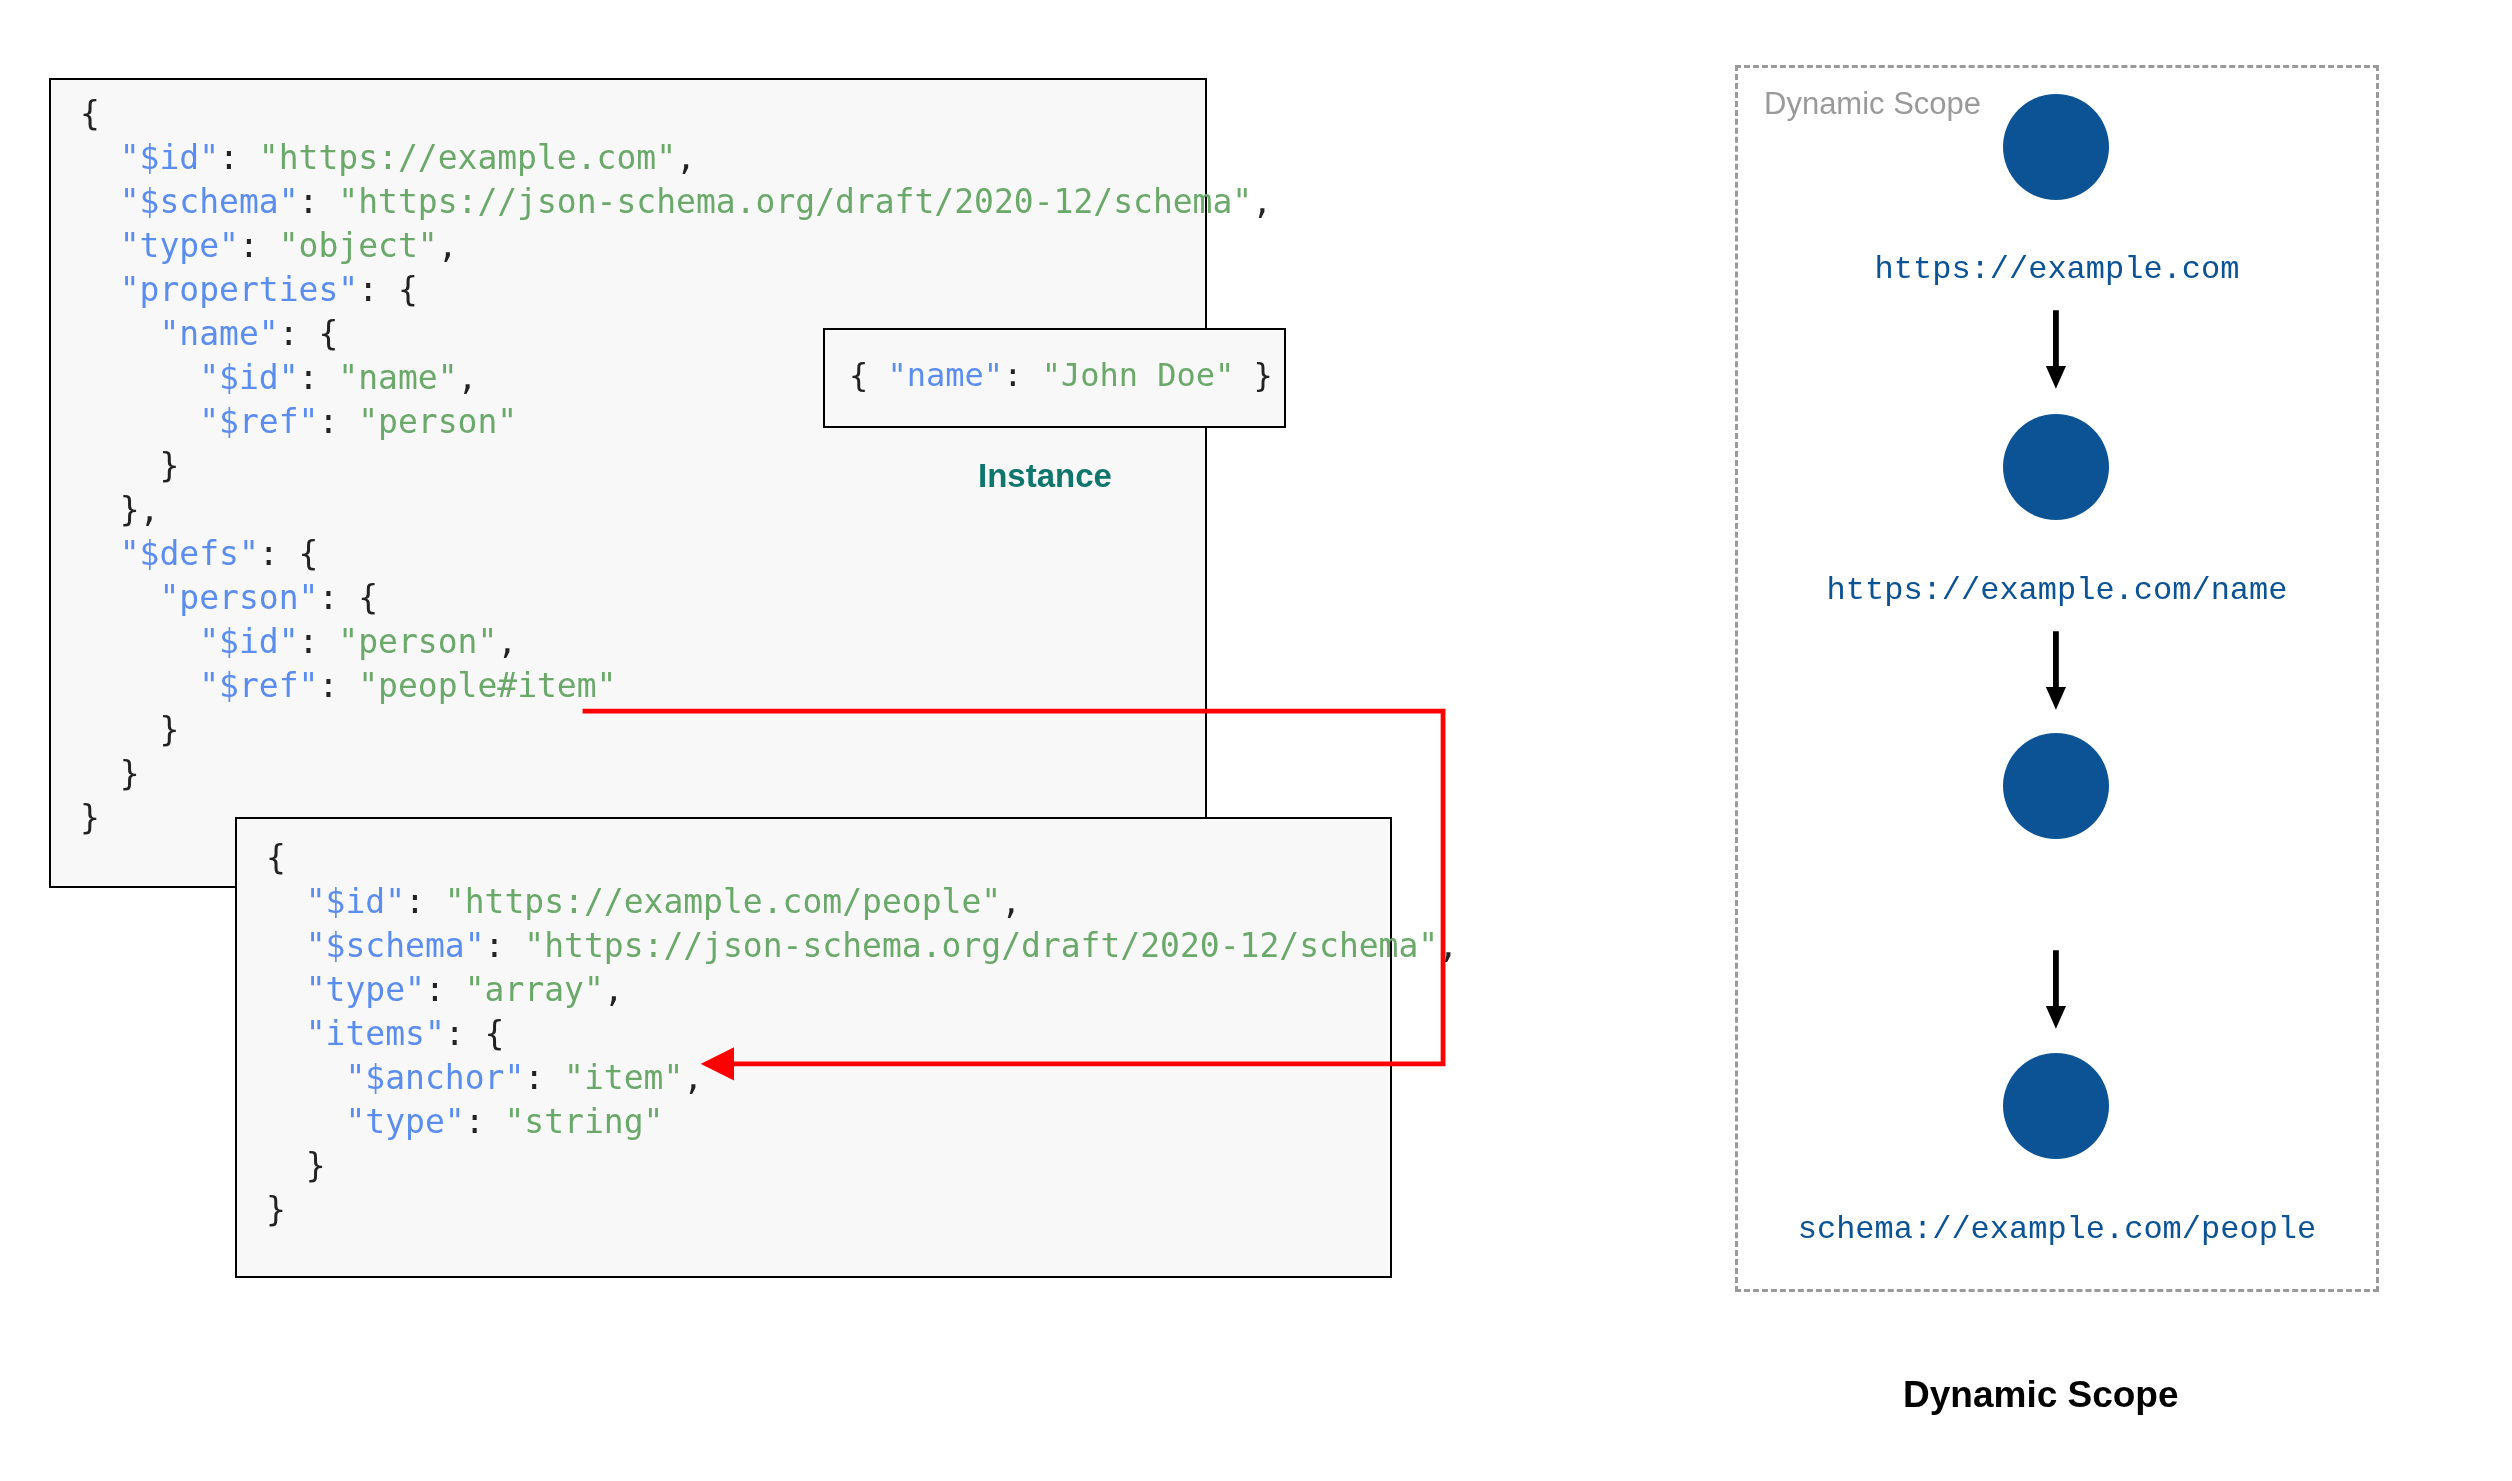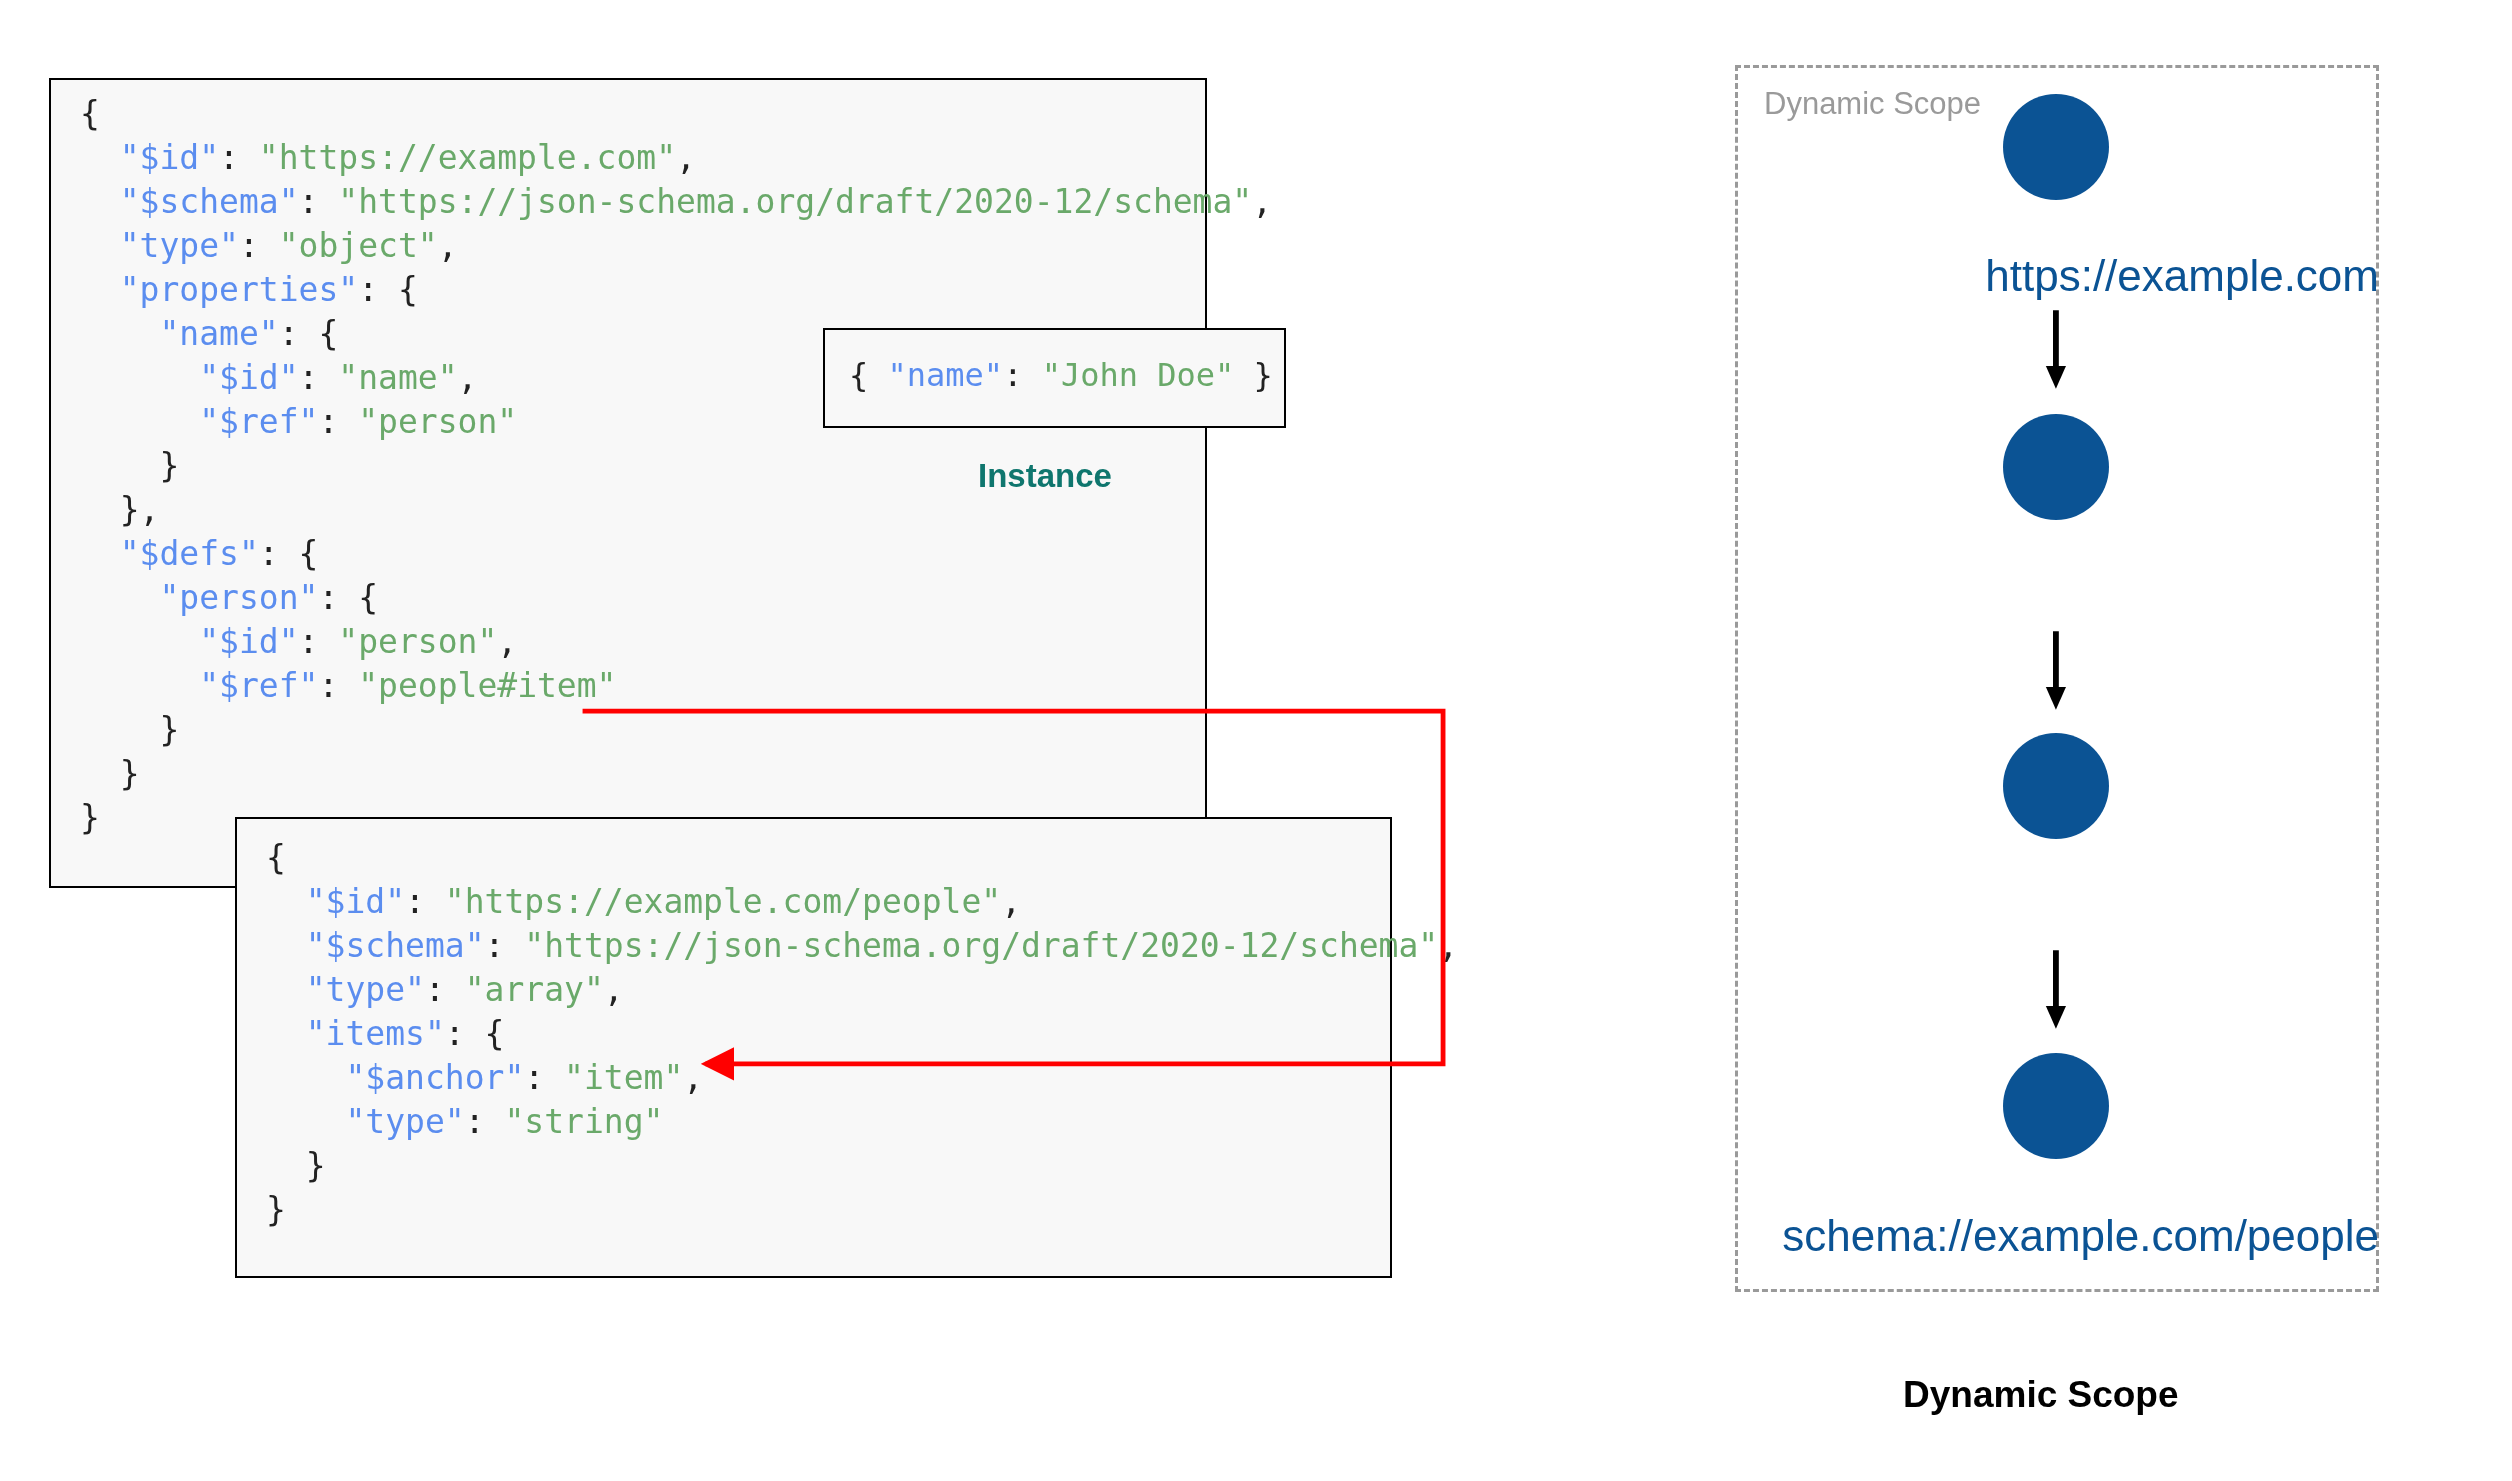--- a/index.html
+++ b/index.html
@@ -73,23 +73,23 @@
     position:absolute;left:1764px;top:86px;
     font-family:"Liberation Sans",sans-serif;
     font-size:31px;color:#9a9a9a;white-space:nowrap;
   }
   .node-circle{
     position:absolute;width:106px;height:106px;border-radius:50%;
     background:#0b5394;
   }
   .node-label{
     position:absolute;
-    font-family:Liberation Sans, sans-serif;
-    font-size:44px;color:#0b5394;white-space:nowrap;
-    text-align:right;
+    font-family:Liberation Mono, monospace;
+    font-size:32px;color:#0b5394;white-space:nowrap;
+    text-align:center;
   }
   .arrow-svg{position:absolute;}
 
   
   #ref-arrow{position:absolute;left:0;top:0;width:2512px;height:1482px;
              pointer-events:none;z-index:20;}
 </style>
 </head>
 <body>
 
@@ -121,20 +121,21 @@
   <div id="dynamic-scope-title">Dynamic Scope</div>
 
   <div class="node-circle" style="left:2003px;top:94px;"></div>
   <div class="node-label" style="left:1735px;top:251px;width:644px;">https://example.com</div>
   <svg class="arrow-svg" style="left:2031px;top:310px;" width="53" height="80" viewBox="0 0 100 150">
     <line x1="47" y1="0" x2="47" y2="110" stroke="#000" stroke-width="11"></line>
     <path d="M28,105 L47,148 L66,105 z" fill="#000"></path>
   </svg>
 
   <div class="node-circle" style="left:2003px;top:414px;"></div>
+  <div class="node-label" style="left:1735px;top:572px;width:644px;">https://example.com/name</div>
   <svg class="arrow-svg" style="left:2031px;top:631px;" width="53" height="80" viewBox="0 0 100 150">
     <line x1="47" y1="0" x2="47" y2="110" stroke="#000" stroke-width="11"></line>
     <path d="M28,105 L47,148 L66,105 z" fill="#000"></path>
   </svg>
 
   <div class="node-circle" style="left:2003px;top:733px;"></div>
   <svg class="arrow-svg" style="left:2031px;top:950px;" width="53" height="80" viewBox="0 0 100 150">
     <line x1="47" y1="0" x2="47" y2="110" stroke="#000" stroke-width="11"></line>
     <path d="M28,105 L47,148 L66,105 z" fill="#000"></path>
   </svg>

